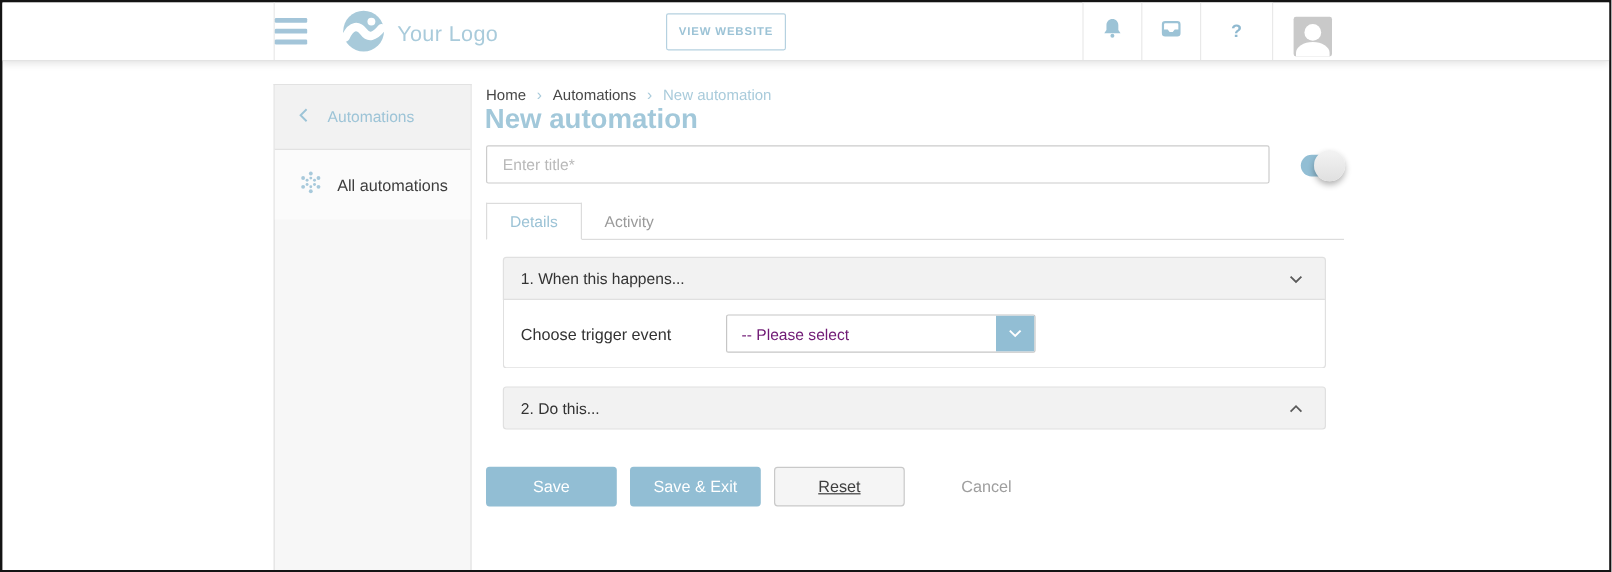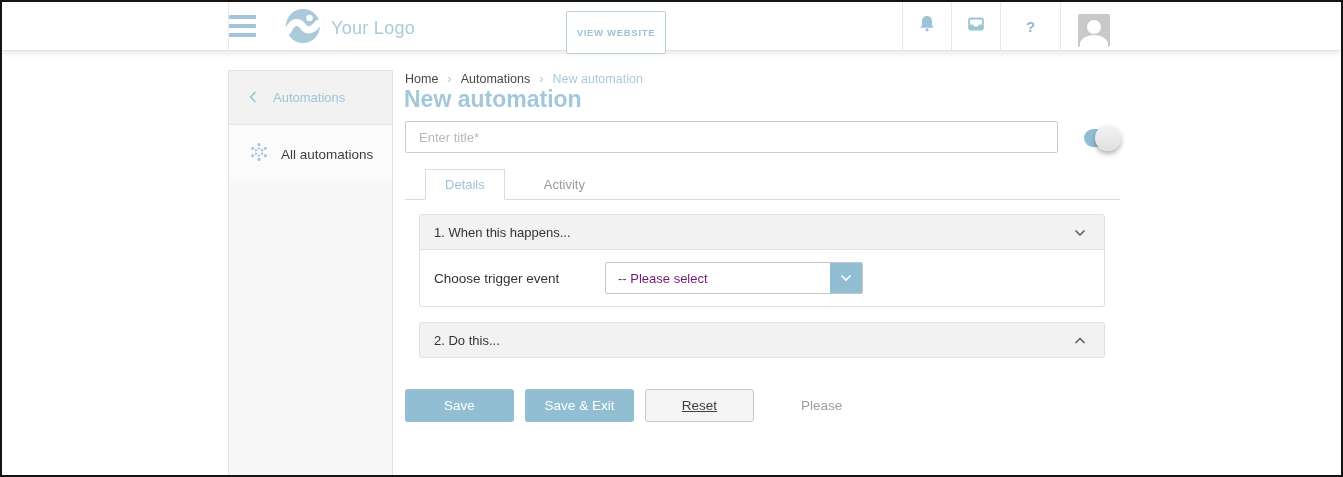--- a/index.html
+++ b/index.html
@@ -13,26 +13,25 @@
     position: absolute; left: 0; top: 0; right: 0; height: 48px;
     background: #fff; box-shadow: 0 1px 0 #e3e3e3, 0 3px 6px rgba(0,0,0,.10);
     z-index: 5;
   }
   .hdr-divider { position: absolute; top: 0; bottom: 0; width: 1px; background: #e9e9e9; }
   .hamburger { position: absolute; left: 227px; top: 13px; width: 27px; height: 22px; cursor: pointer; }
   .hamburger span { display: block; height: 4px; margin-bottom: 5px; background: #a3c5d9; border-radius: 1px; }
   .logo { position: absolute; left: 283px; top: 6px; display: flex; align-items: center; gap: 10px; cursor: pointer; }
   .logo-text { font-size: 18px; color: #a9cbdb; letter-spacing: .3px; }
   .view-website {
-    position: absolute; left: 553px; top: 9px; width: 100px; height: 43px;
+    position: absolute; left: 553px; top: 9px; width: 100px; height: 31px;
     border: 1px solid #b5d1e0; border-radius: 2px; background: #fff;
     font-size: 9.5px; font-weight: bold; letter-spacing: .7px; color: #9cc3d6;
     display: flex; align-items: center; justify-content: center; cursor: pointer;
     font-family: "Liberation Sans", sans-serif;
-    margin-left: 11px;
   }
   .hdr-cell {
     position: absolute; top: 0; height: 48px; width: 49px;
     display: flex; align-items: center; justify-content: center;
     border-left: 1px solid #e9e9e9; cursor: pointer; background: #fff;
   }
   .help-q { font-size: 15px; font-weight: bold; color: #8fb9d0; }
   .avatar {
     position: absolute; left: 1076px; top: 12px; width: 32px; height: 33px;
     background: #c9c9c9; border-radius: 2px; overflow: hidden; cursor: pointer;
@@ -69,21 +68,21 @@
   .title-input::placeholder { color: #b9b9b9; }
   .toggle { position: absolute; left: 1082px; top: 127px; width: 36px; height: 18px; cursor: pointer; }
   .toggle .track { width: 36px; height: 18px; border-radius: 9px; background: #92bed4; }
   .toggle .knob {
     position: absolute; left: 11px; top: -4px; width: 26px; height: 26px; border-radius: 50%;
     background: linear-gradient(#f3f3f3, #e0e0e0); box-shadow: 0 3px 5px rgba(0,0,0,.30);
   }
   .tabs { position: absolute; left: 403px; top: 167px; width: 715px; height: 31px; border-bottom: 1px solid #dcdcdc; display: flex; }
   .tab {
     height: 31px; padding: 0 19px; display: flex; align-items: center;
-    font-size: 13px; color: #9a9a9a; cursor: pointer; background: transparent; margin-left: 20px;
+    font-size: 13px; color: #9a9a9a; cursor: pointer; background: transparent;
   }
   .tab.active {
     background: #fff; color: #9cc3d6;
     border: 1px solid #dcdcdc; border-bottom: 1px solid #fff; margin-bottom: -1px;
   }
   .accordion-header {
     position: absolute; left: 417px; width: 686px; height: 36px;
     background: #f2f2f2; border: 1px solid #e0e0e0; border-radius: 3px;
     display: flex; align-items: center; justify-content: space-between;
     padding: 0 18px 0 14px; font-size: 13px; color: #333; cursor: pointer;
@@ -244,16 +243,16 @@
       <svg width="12" height="8" viewBox="0 0 12 8">
           <path d="M1.5 6 L6 1.5 L10.5 6" fill="none" stroke="#5a5a5a" stroke-width="1.5"></path>
         </svg>
     </span>
   </div>
 
   <div class="actions">
     <button class="btn btn-primary">Save</button>
     <button class="btn btn-primary">Save &amp; Exit</button>
     <button class="btn btn-reset">Reset</button>
-    <button class="btn btn-cancel">Please</button>
+    <button class="btn btn-cancel">Cancel</button>
   </div>
 
 </div>
 
 </body></html>

